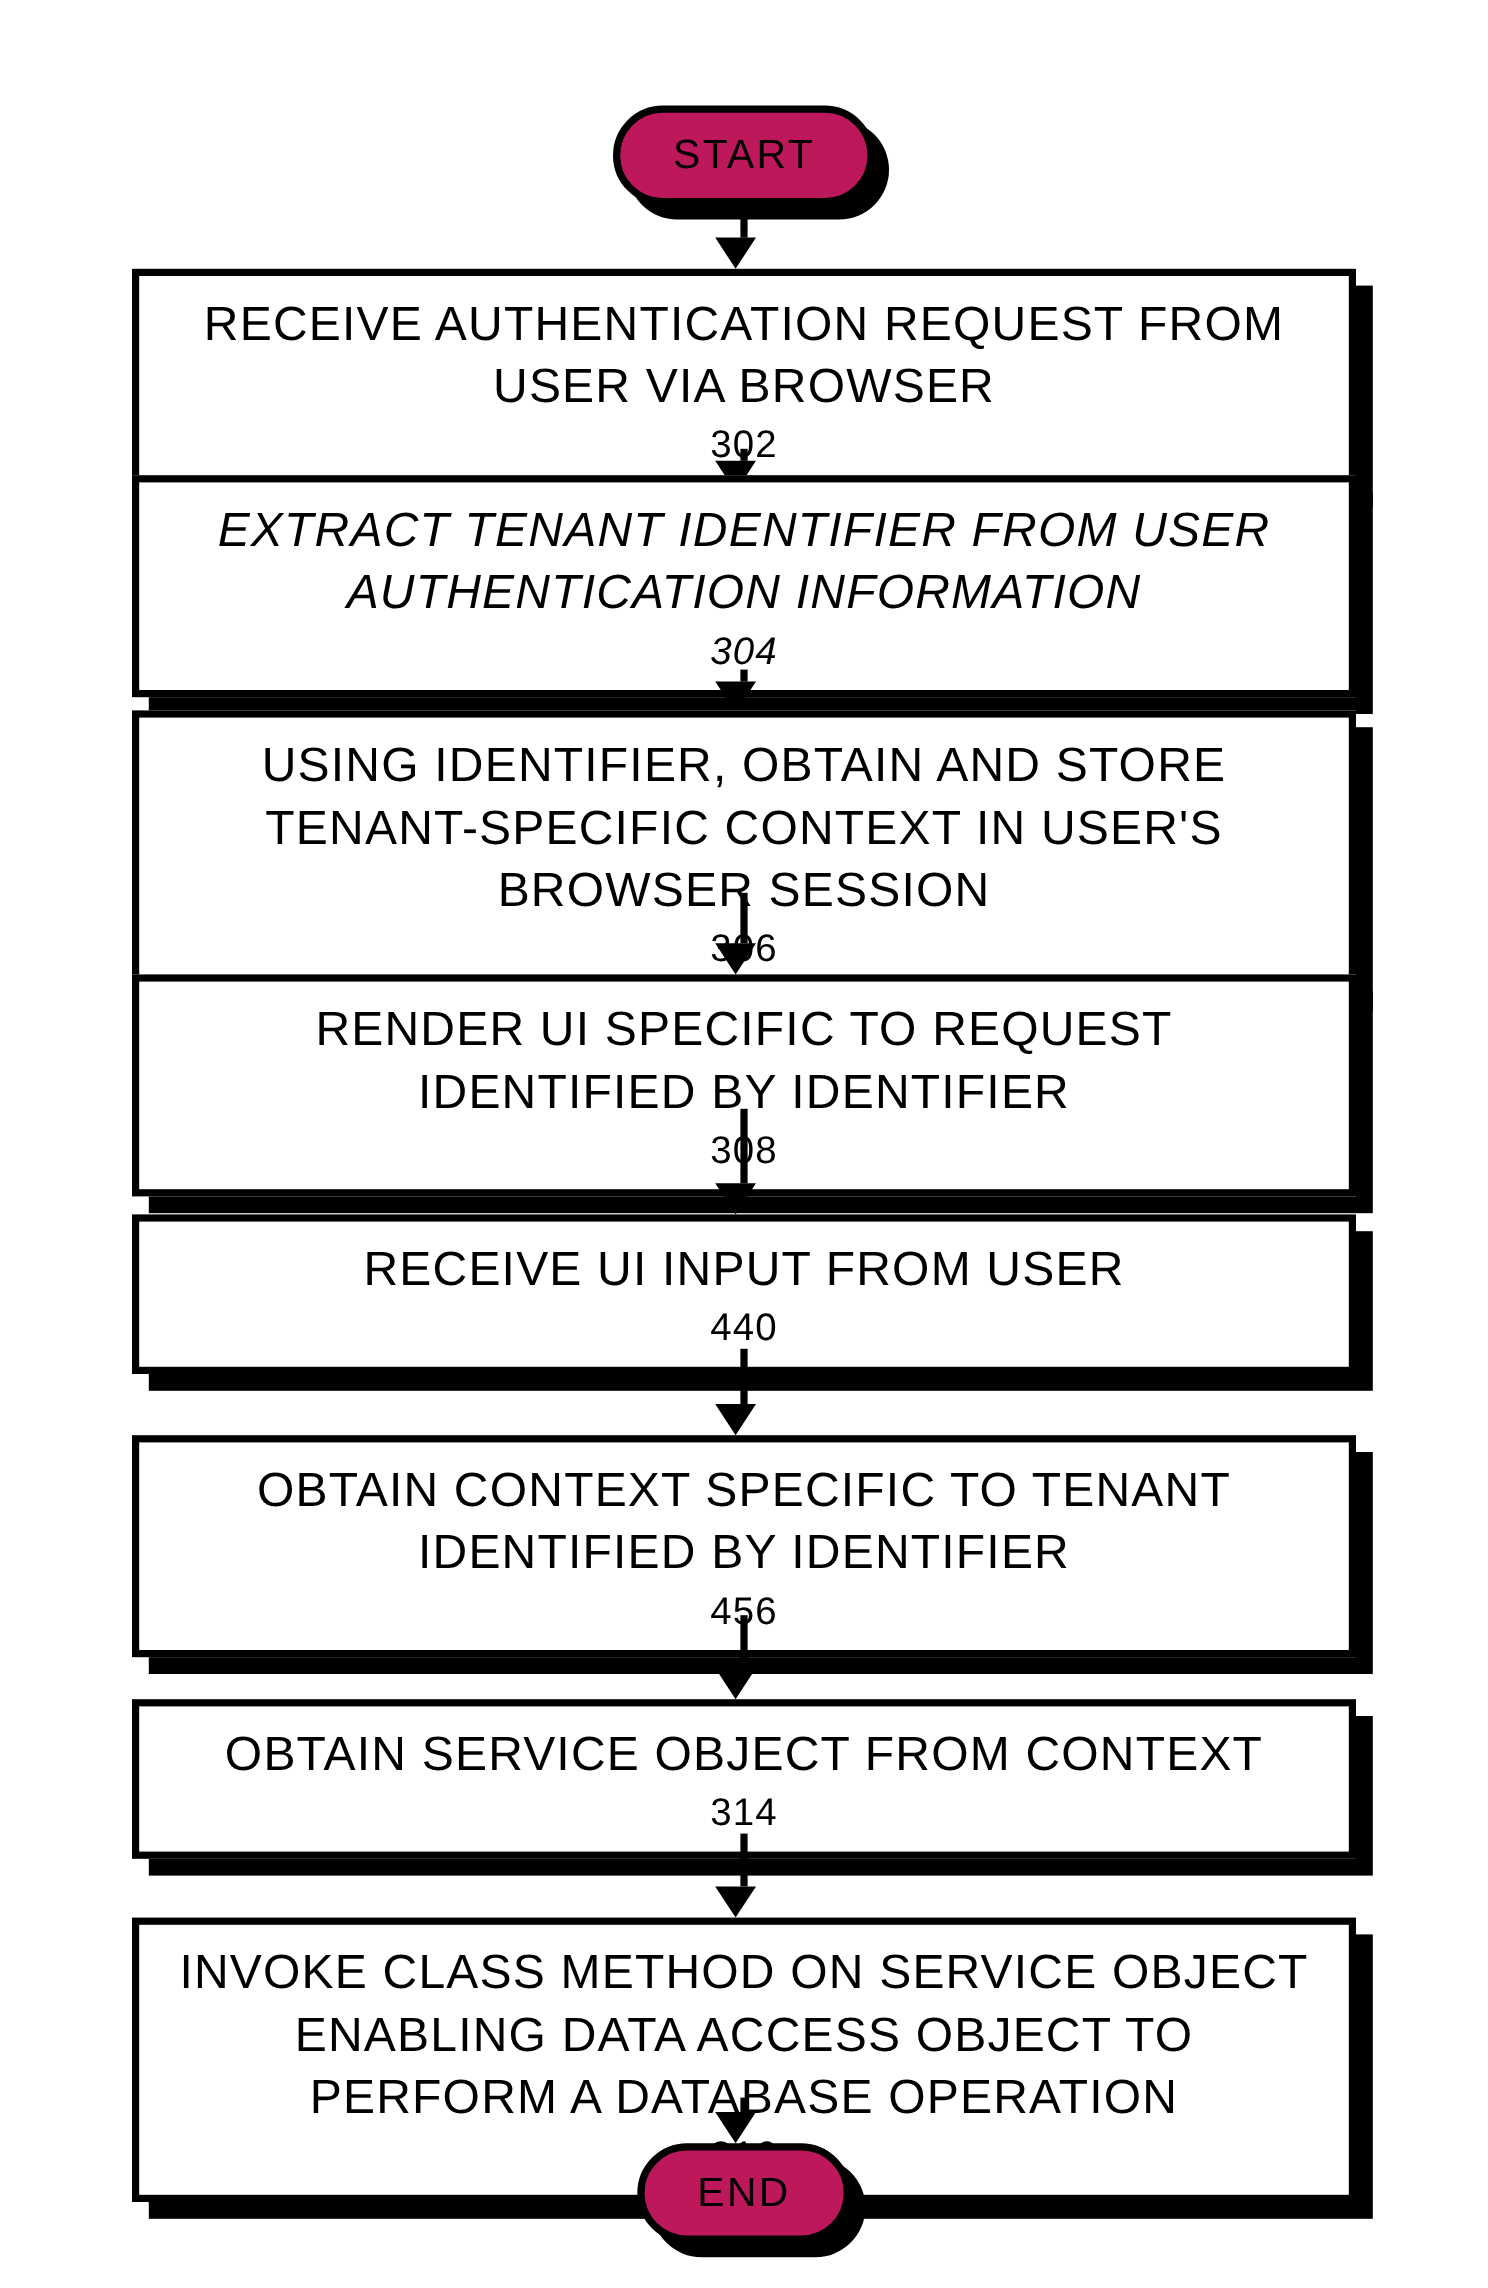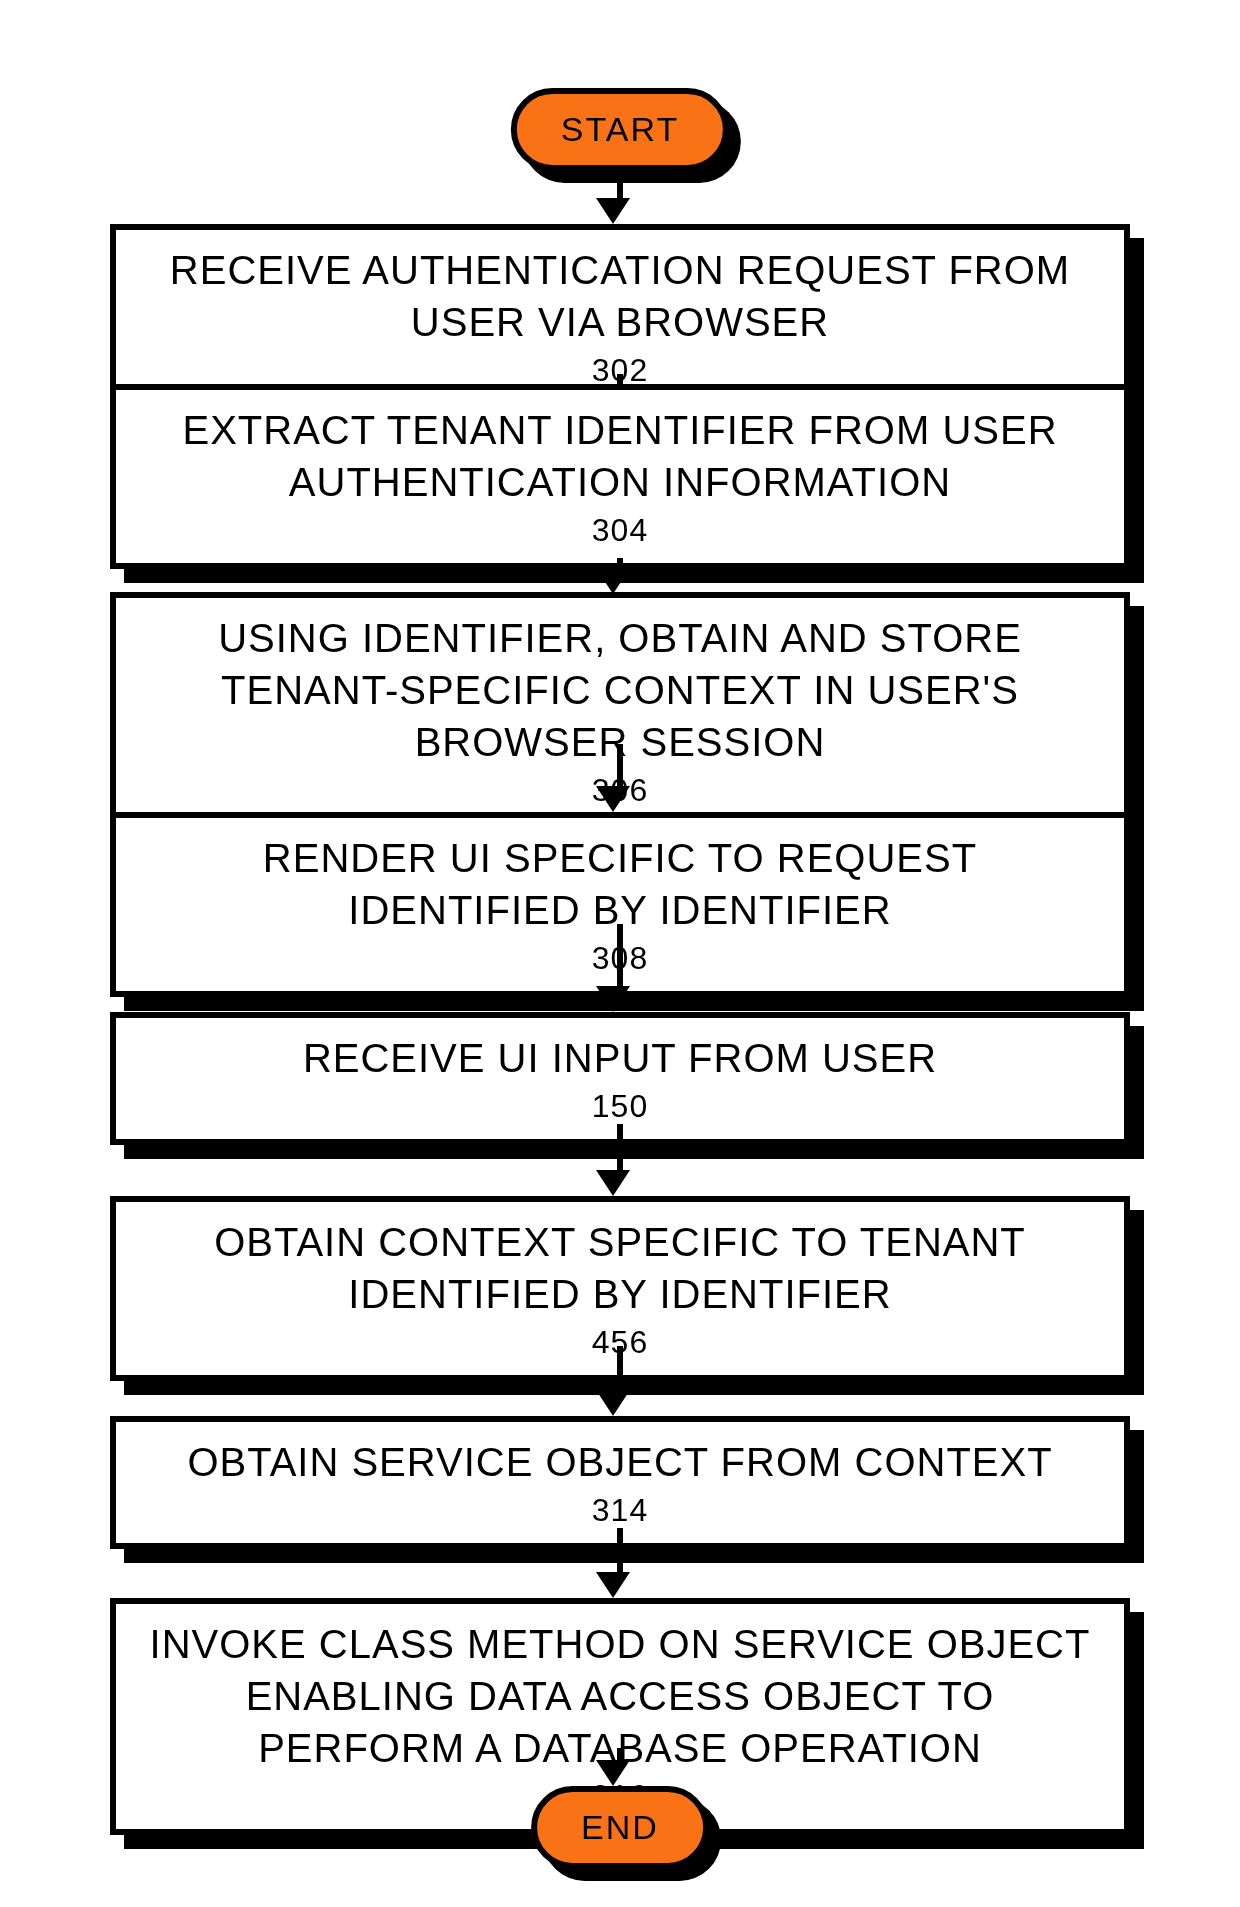--- a/index.html
+++ b/index.html
@@ -24,21 +24,21 @@
     position: absolute;
     left: 12px;
     top: 12px;
     width: 100%;
     height: 100%;
     background: #000;
     border-radius: 48px;
   }
   .terminal .pill {
     position: relative;
-    background: #f97316;
+    background: #be185d;
     border: 6px solid #000;
     border-radius: 48px;
     padding: 16px 44px;
     font-size: 34px;
     letter-spacing: 2px;
     text-align: center;
     box-sizing: border-box;
   }
   
   .step {
@@ -114,21 +114,21 @@
       <div class="label">RECEIVE AUTHENTICATION REQUEST FROM USER VIA BROWSER</div>
       <div class="num">302</div>
     </div>
   </div>
 
   <div class="arrow" style="top:374px;">
     <div class="shaft" style="height:10px;"></div>
     <div class="head"></div>
   </div>
 
-  <div class="step" style="top:384px;">
+  <div class="step" style="top:396px;font-style:italic;">
     <div class="shadow"></div>
     <div class="box">
       <div class="label">EXTRACT TENANT IDENTIFIER FROM USER AUTHENTICATION INFORMATION</div>
       <div class="num">304</div>
     </div>
   </div>
 
   <div class="arrow" style="top:558px;">
     <div class="shaft" style="height:10px;"></div>
     <div class="head"></div>
@@ -157,21 +157,21 @@
 
   <div class="arrow" style="top:924px;">
     <div class="shaft" style="height:62px;"></div>
     <div class="head"></div>
   </div>
 
   <div class="step" style="top:1012px;">
     <div class="shadow"></div>
     <div class="box">
       <div class="label">RECEIVE UI INPUT FROM USER</div>
-      <div class="num">150</div>
+      <div class="num">440</div>
     </div>
   </div>
 
   <div class="arrow" style="top:1124px;">
     <div class="shaft" style="height:46px;"></div>
     <div class="head"></div>
   </div>
 
   <div class="step" style="top:1196px;">
     <div class="shadow"></div>

